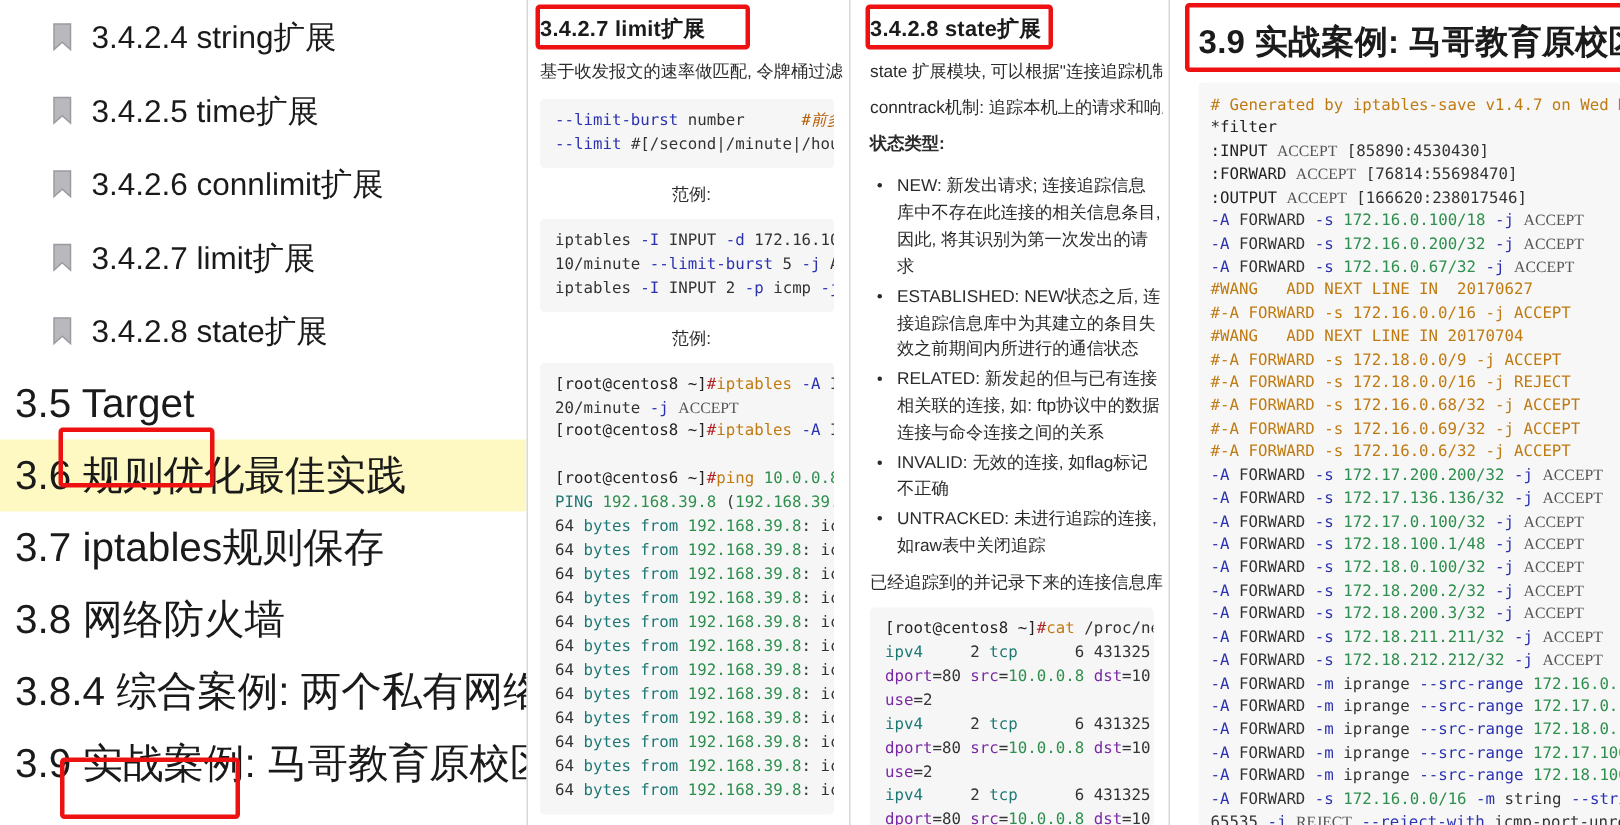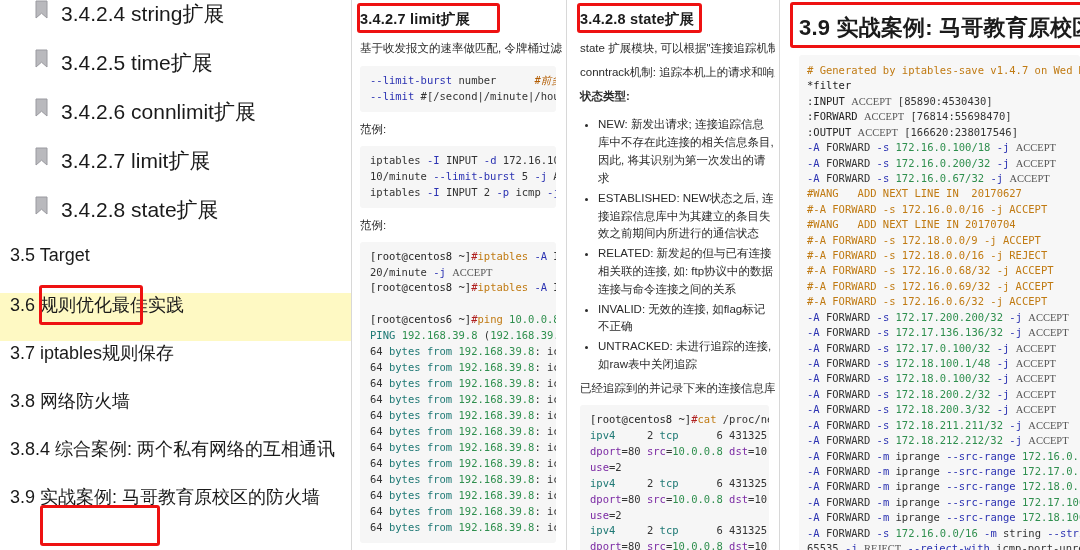--- a/index.html
+++ b/index.html
@@ -40,32 +40,32 @@
     width: 351px;
     background: #ffffff;
   }
   .outline-list {
     list-style: none;
     margin: 0;
     padding: 0;
   }
   .outline-item {
     display: flex;
-    align-items: flex-start;
+    align-items: center;
     padding: 0 6px 0 34px;
     color: #1a1a1a;
     white-space: nowrap;
   }
   .outline-item.lvl3 {
     height: 49px;
     font-size: 21px;
   }
   .outline-item.lvl2 {
     height: 48px;
-    font-size: 18px;
+    font-size: 27px;
     padding-left: 10px;
   }
   .outline-item.selected {
     background: #fef9c3;
   }
   .bm-icon {
     flex: 0 0 auto;
     width: 15px; height: 20px;
     margin-right: 12px;
     display: inline-block;
@@ -110,20 +110,21 @@
     padding: 3px 0 3px 8px;
     white-space: nowrap;
   }
   .doc-p.strong { font-weight: bold; }
   .doc-note {
     font-size: 11.5px;
     color: #2b2b2b;
     padding: 5px 0 4px 8px;
     margin: 0;
     white-space: nowrap;
+    text-align: center;
   }
   .doc-ul {
     margin: 8px 0 2px 0;
     padding-left: 26px;
     list-style: disc;
   }
   .doc-ul li {
     font-size: 11.5px;
     color: #2b2b2b;
     line-height: 1.55;

